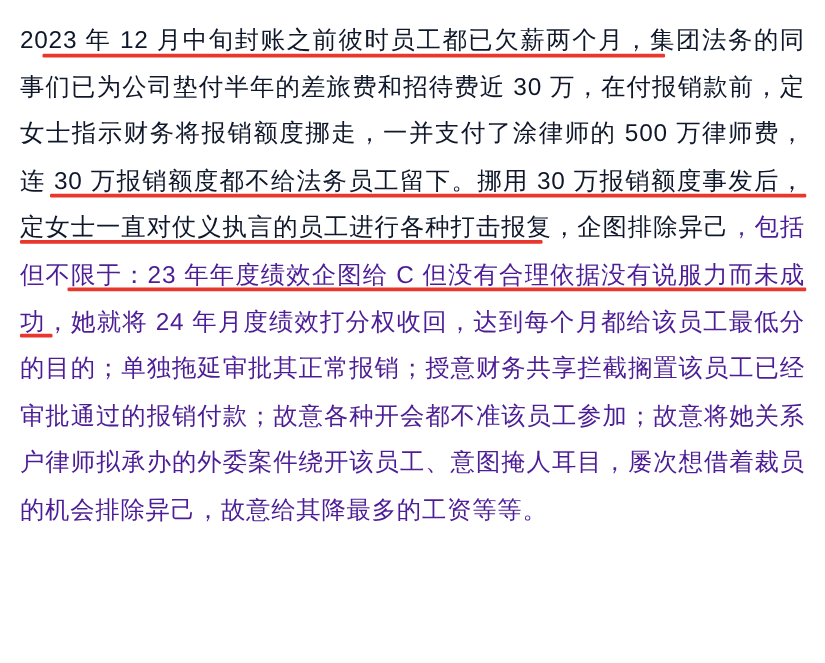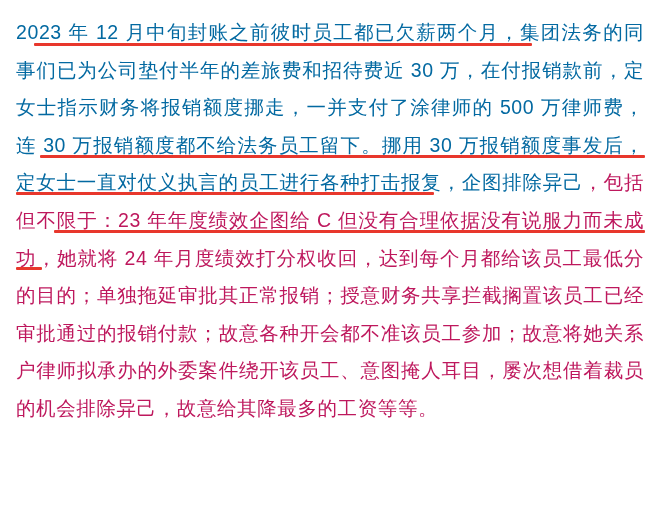--- a/index.html
+++ b/index.html
@@ -25,24 +25,24 @@
     margin: 0;
     font-size: 19.5px;
     line-height: 37.6px;
     text-align: justify;
     text-justify: inter-ideograph;
     letter-spacing: 0.6px;
     color: #111111;
     white-space: normal;
   }
   .red {
-    color: #0369a1;
+    color: #0f172a;
   }
   .black {
-    color: #be185d;
+    color: #4c1d95;
   }
   
   .ul-layer {
     position: absolute;
     left: 0;
     top: 0;
     width: 660px;
     height: 530px;
     pointer-events: none;
   }

